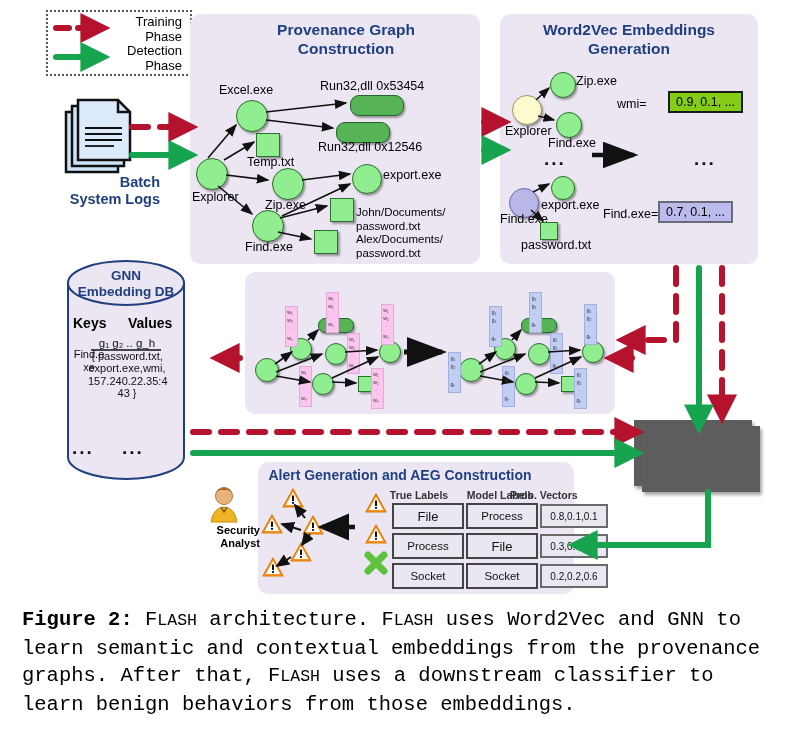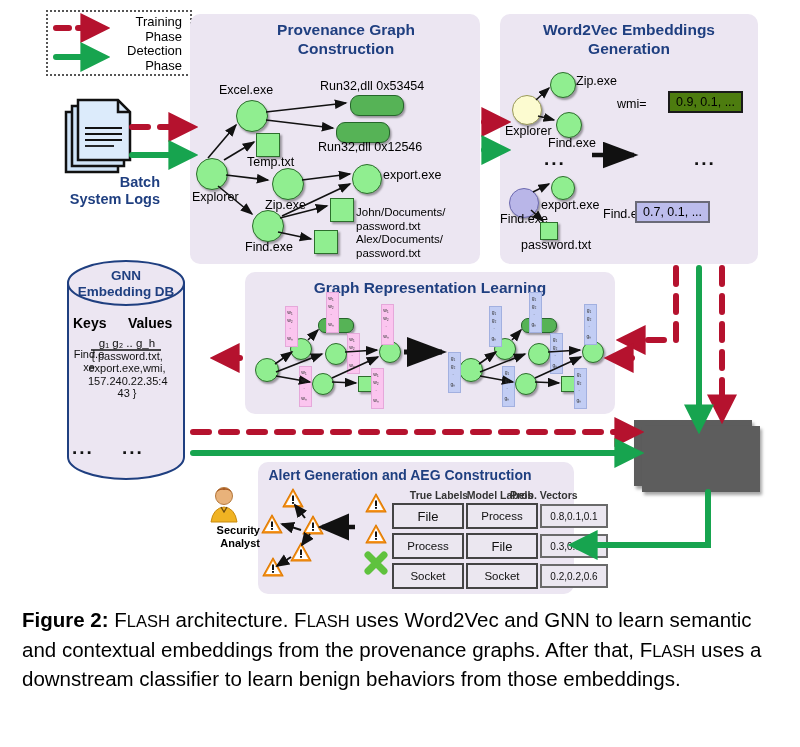--- a/index.html
+++ b/index.html
@@ -8,37 +8,37 @@
   .panel{position:absolute;background:#ece6f2;border-radius:10px;}
   .ptitle{position:absolute;width:100%;text-align:center;color:#1f3f80;font-weight:bold;font-size:15.5px;line-height:19px;}
   .lbl{position:absolute;font-size:12.5px;color:#000;white-space:nowrap;}
   .lbl.c{text-align:right;}
   .node{position:absolute;border-radius:50%;background:#90ee90;border:1px solid #2c6e2c;box-shadow:1.5px 2px 2px rgba(0,0,0,.35);}
   .node.pale{background:#fcfbd0;border-color:#9a9a5a;}
   .node.lav{background:#b9b6e8;border-color:#6d6ab0;}
   .sq{position:absolute;background:#90ee90;border:1.5px solid #2c6e2c;box-shadow:1.5px 2px 2px rgba(0,0,0,.35);}
   .pill{position:absolute;background:#56b356;border:1.5px solid #26662b;border-radius:9px;box-shadow:1.5px 2px 2px rgba(0,0,0,.35);}
   .vecbox{position:absolute;font-size:12.5px;padding:2px 6px;white-space:nowrap;}
-  .vecbox.y{background:#4d7c0f;border:2px solid #1a1a1a;}
+  .vecbox.y{background:#84cc16;border:2px solid #1a1a1a;}
   .vecbox.b{background:#bcbcec;border:2px solid #6a6a78;}
   .dots{position:absolute;font-weight:bold;font-size:19px;letter-spacing:2px;color:#111;}
   svg.ov{position:absolute;left:0;top:0;width:800px;height:600px;overflow:visible;pointer-events:none;}
   .legend{position:absolute;border:2px dotted #555;background:#fff;}
   .lgtxt{position:absolute;font-size:13px;text-align:right;line-height:15px;}
   .dbtitle{position:absolute;width:100%;text-align:center;color:#1f3f80;font-weight:bold;font-size:13.5px;line-height:16px;}
   .dbhdr{position:absolute;font-weight:bold;font-size:14px;color:#000;}
   .dbtxt{position:absolute;font-size:11px;text-align:center;line-height:12.5px;color:#111;}
   .clsbox{position:absolute;background:#6b80ad;color:#fff;font-weight:bold;font-size:14.5px;text-align:center;
           display:flex;align-items:center;justify-content:center;line-height:18px;box-shadow:2px 3px 4px rgba(0,0,0,.4);}
   .card{position:absolute;background:#5d5d5d;box-shadow:2px 3px 3px rgba(0,0,0,.35);}
   .tbl{position:absolute;border:2px solid #444;background:#ebe7f0;text-align:center;font-size:11.5px;color:#111;
        display:flex;align-items:center;justify-content:center;}
   .tbl.pv{border-color:#6a6a6a;font-size:10px;}
   .thdr{position:absolute;font-size:10.5px;font-weight:bold;color:#333;text-align:center;white-space:nowrap;}
-  .cap{position:absolute;left:22px;top:606px;width:760px;font-family:Liberation Sans, sans-serif;font-size:20.5px;
+  .cap{position:absolute;left:22px;top:606px;width:760px;font-family:Liberation Mono, monospace;font-size:20.5px;
        line-height:27.5px;color:#000;text-align:left;}
   .cap b{font-weight:bold;}
   .sc{font-size:16.5px;}
   .fvec{position:absolute;font-size:5.5px;line-height:6px;text-align:center;color:#333;padding-top:1px;}
   .fvec.pk{background:#fbc5ef;border:1px solid #e5a8da;}
   .fvec.bl{background:#c2cdf4;border:1px solid #a2b0e0;}
 </style>
 </head>
 <body>
 
@@ -60,23 +60,20 @@
     <span>Construction</span>
   </div>
 
   <div class="panel" style="left:500px;top:14px;width:258px;height:250px;"></div>
   <div class="ptitle" style="left:500px;top:20px;width:258px;">
     <span>Word2Vec Embeddings</span><br>
     <span>Generation</span>
   </div>
 
   <div class="panel" style="left:245px;top:272px;width:370px;height:142px;"></div>
-  <div class="ptitle" style="left:245px;top:278px;width:370px;">
-    <span>Graph Representation Learning</span>
-  </div>
 
   <div class="panel" style="left:258px;top:462px;width:316px;height:132px;"></div>
   <div class="ptitle" style="left:242px;top:466px;width:316px;font-size:14px;">
     <span>Alert Generation and AEG Construction</span>
   </div>
 
   <svg class="ov">
     <g transform="translate(62,98)">
       <path d="M4,14 h40 l12,12 v48 h-52 z" fill="#cfe3f7" stroke="#111" stroke-width="2.5"></path>
       <path d="M10,8 h40 l12,12 v48 h-52 z" fill="#cfe3f7" stroke="#111" stroke-width="2.5"></path>
@@ -146,21 +143,21 @@
   <div class="node" style="left:551px;top:176px;width:22px;height:22px;"></div>
   <div class="lbl" style="left:541px;top:198px;">export.exe</div>
 
   <div class="sq" style="left:540px;top:222px;width:16px;height:16px;"></div>
   <div class="lbl" style="left:521px;top:238px;">password.txt</div>
 
   <div class="lbl" style="left:617px;top:97px;">wmi=</div>
   <div class="vecbox y" style="left:668px;top:91px;">0.9, 0.1, ...</div>
 
   <div class="lbl" style="left:603px;top:207px;">Find.exe=</div>
-  <div class="vecbox b" style="left:635px;top:201px;">0.7, 0.1, ...</div>
+  <div class="vecbox b" style="left:658px;top:201px;">0.7, 0.1, ...</div>
 
   <svg class="ov">
     <g>
       <path d="M68,283 h116 v174 a58,22 0 0 1 -116,0 z" fill="#ece6f2" stroke="#1f3f80" stroke-width="2"></path>
       <ellipse cx="126" cy="283" rx="58" ry="22" fill="#ece6f2" stroke="#1f3f80" stroke-width="2"></ellipse>
       <line x1="91" y1="350" x2="161" y2="350" stroke="#111" stroke-width="1.4"></line>
     </g>
   </svg>
   <div class="dbtitle" style="left:68px;top:268px;width:116px;">
     <span>GNN</span><br>
@@ -256,21 +253,21 @@
     <g stroke="#111" stroke-width="4.5" fill="none" marker-end="url(#ablk)">
       <line x1="355" y1="527" x2="322" y2="527"></line>
     </g>
     <use href="#warn" x="366" y="494"></use>
     <use href="#warn" x="366" y="525"></use>
     <g transform="translate(366,553)">
       <path d="M2,2 L18,18 M18,2 L2,18" stroke="#5fc23e" stroke-width="7" stroke-linecap="round"></path>
     </g>
   </svg>
 
-  <div class="thdr" style="left:404px;top:489px;width:70px;">True Labels</div>
+  <div class="thdr" style="left:384px;top:489px;width:70px;">True Labels</div>
   <div class="thdr" style="left:464px;top:489px;width:72px;">Model Labels</div>
   <div class="thdr" style="left:510px;top:489px;width:66px;">Prob. Vectors</div>
 
   <div class="tbl" style="left:392px;top:503px;width:68px;height:22px;font-size:13px;">File</div>
   <div class="tbl" style="left:466px;top:503px;width:68px;height:22px;">Process</div>
   <div class="tbl pv" style="left:540px;top:504px;width:64px;height:20px;">0.8,0.1,0.1</div>
 
   <div class="tbl" style="left:392px;top:533px;width:68px;height:22px;">Process</div>
   <div class="tbl" style="left:466px;top:533px;width:68px;height:22px;font-size:13px;">File</div>
   <div class="tbl pv" style="left:540px;top:534px;width:64px;height:20px;">0.3,0.5,0.2</div>

